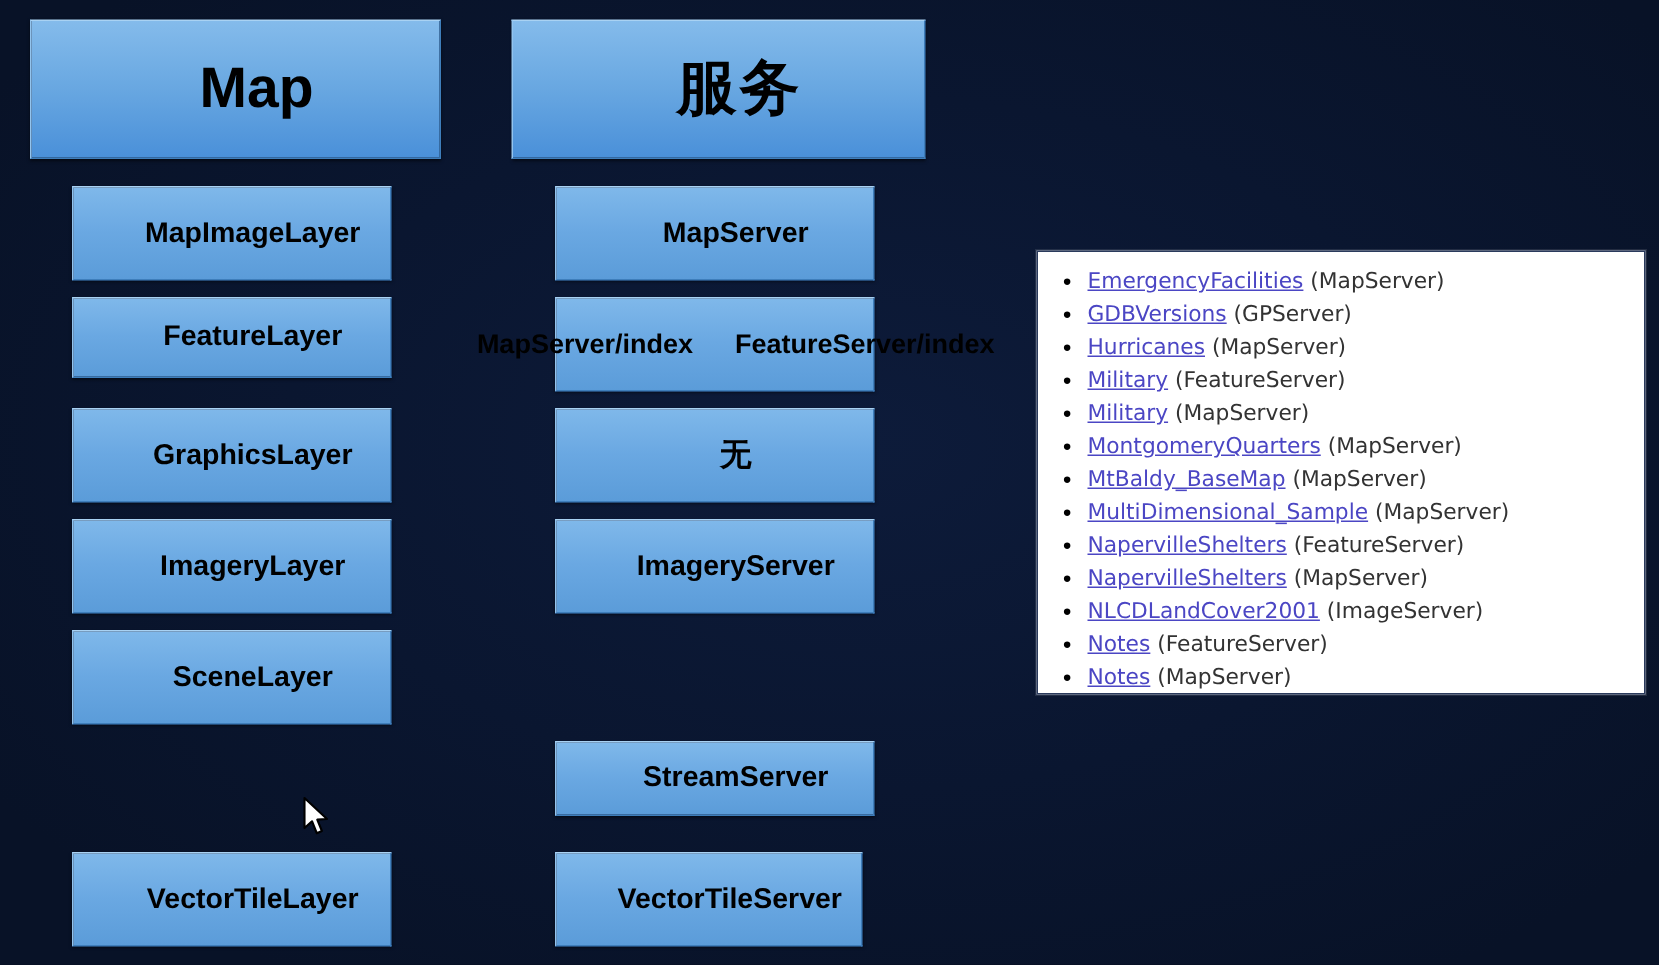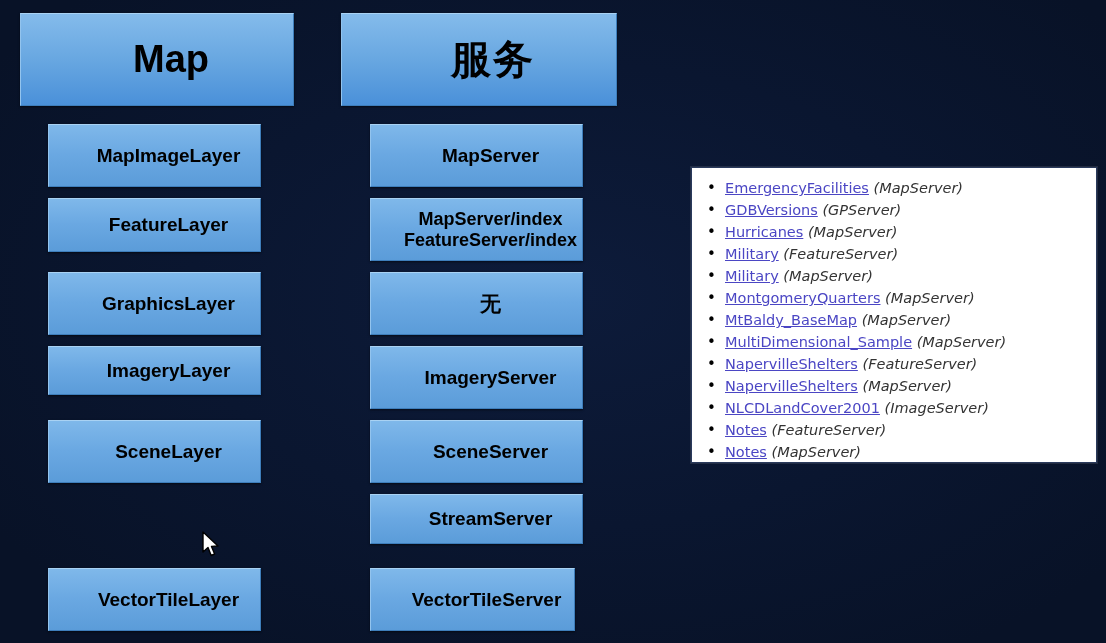--- a/index.html
+++ b/index.html
@@ -91,21 +91,20 @@
     line-height: 22px;
     font-size: 15px;
     color: #000;
   }
   #services-list li .svc-link {
     color: #4b46c4;
     text-decoration: underline;
   }
   #services-list li .svc-type {
     color: #333333;
-    font-style: italic;
   }
 
   
   #cursor {
     position: absolute;
     left: 201px;
     top: 531px;
     width: 20px;
     height: 28px;
     pointer-events: none;
@@ -125,57 +124,54 @@
   </div>
 
   <div class="box row" style="left:48px; top:198px; width:213px; height:54px;">
     <span class="bx-label">FeatureLayer</span>
   </div>
 
   <div class="box row" style="left:48px; top:272px; width:213px; height:63px;">
     <span class="bx-label">GraphicsLayer</span>
   </div>
 
-  <div class="box row" style="left:48px; top:346px; width:213px; height:49px;">
+  <div class="box row" style="left:48px; top:346px; width:213px; height:63px;">
     <span class="bx-label">ImageryLayer</span>
   </div>
 
   <div class="box row" style="left:48px; top:420px; width:213px; height:63px;">
     <span class="bx-label">SceneLayer</span>
   </div>
 
 
   <div class="box row" style="left:48px; top:568px; width:213px; height:63px;">
     <span class="bx-label">VectorTileLayer</span>
   </div>
 
   <div class="box header cjk" style="left:341px; top:13px; width:276px; height:93px;">
     <span class="bx-label">服务</span>
   </div>
 
   <div class="box row" style="left:370px; top:124px; width:213px; height:63px;">
     <span class="bx-label">MapServer</span>
   </div>
 
-  <div class="box row two-line" style="left:370px; top:198px; width:213px; height:63px; flex-direction:column;">
+  <div class="box row two-line" style="left:370px; top:198px; width:213px; height:63px; ">
     <span class="bx-label">MapServer/index</span>
     <span class="bx-label">FeatureServer/index</span>
   </div>
 
   <div class="box row cjk" style="left:370px; top:272px; width:213px; height:63px;">
     <span class="bx-label">无</span>
   </div>
 
   <div class="box row" style="left:370px; top:346px; width:213px; height:63px;">
     <span class="bx-label">ImageryServer</span>
   </div>
 
-  <div class="box row" style="left:370px; top:420px; width:213px; height:63px;">
-    <span class="bx-label">SceneServer</span>
-  </div>
 
   <div class="box row" style="left:370px; top:494px; width:213px; height:50px;">
     <span class="bx-label">StreamServer</span>
   </div>
 
   <div class="box row" style="left:370px; top:568px; width:205px; height:63px;">
     <span class="bx-label">VectorTileServer</span>
   </div>
 
   <div id="services-panel">

